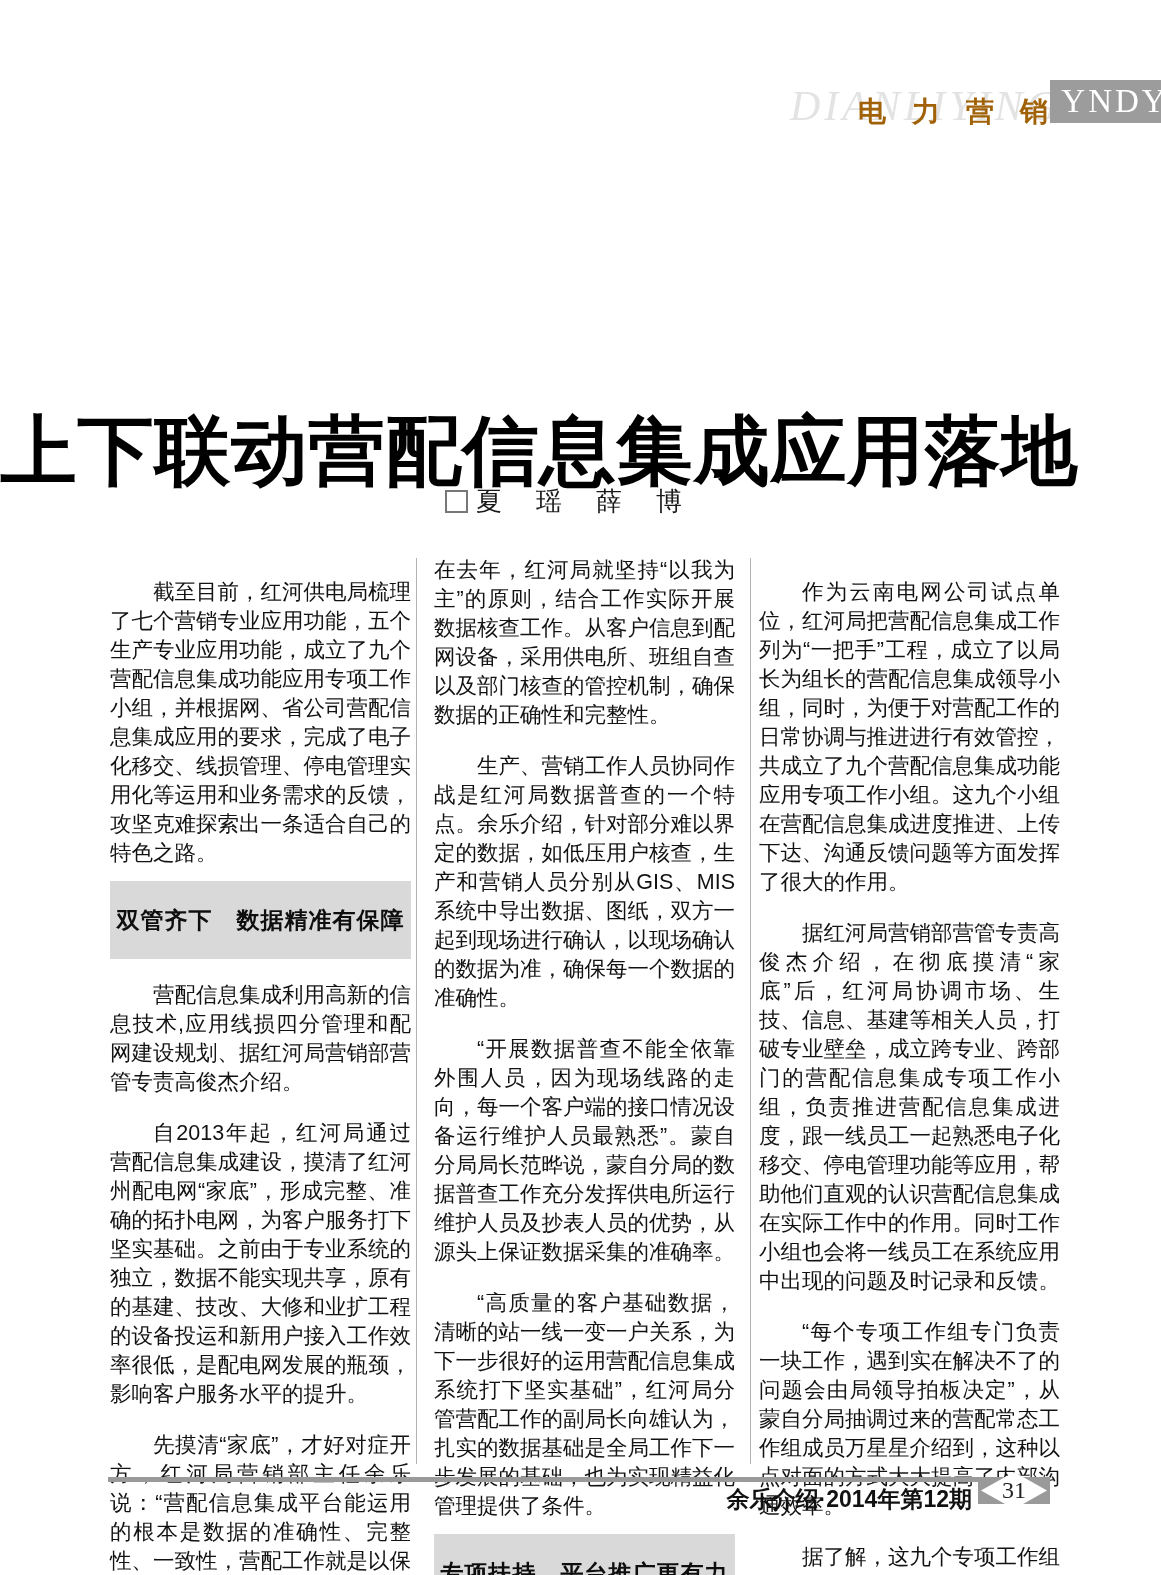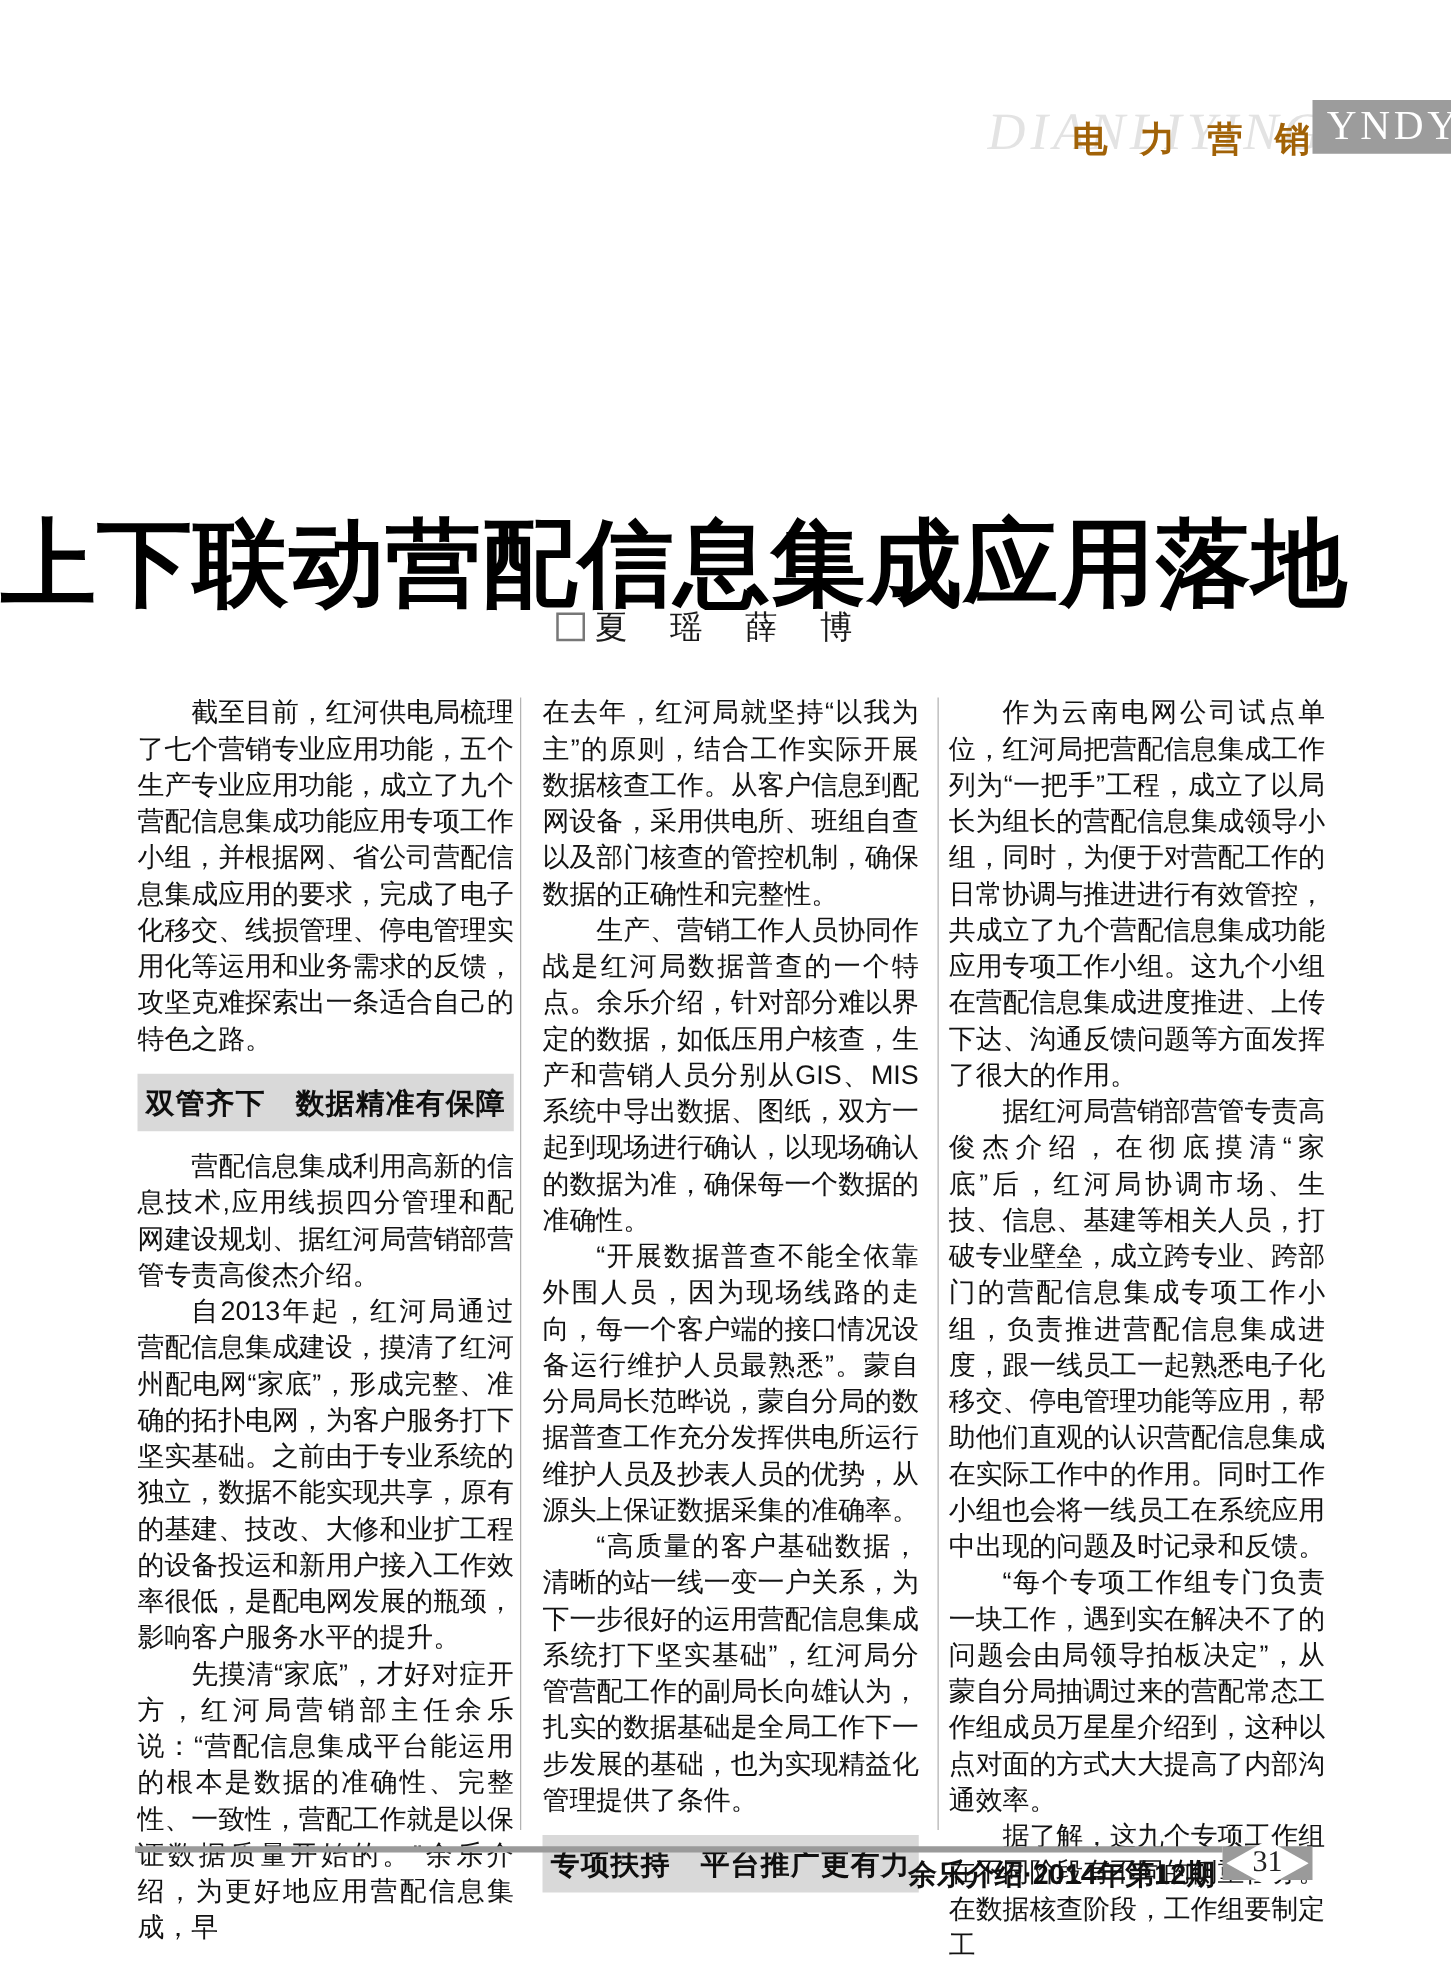--- a/index.html
+++ b/index.html
@@ -44,24 +44,24 @@
   .authors{letter-spacing:4px;white-space:nowrap;}
   
   .col{
     position:absolute;top:556px;width:301px;
     font-size:21.5px;line-height:29px;text-align:justify;color:#121212;
   }
   .col-1{left:110px;}
   .col-2{left:434px;}
   .col-3{left:759px;}
   .para{margin:0;}
-  .para.indent{text-indent:2em;}
+  .para.indent{text-indent:2em;margin-top:22px;}
   .section-box{
     background:#d9d9d9;text-align:center;font-weight:bold;font-size:23px;
-    padding:10px 0;margin:13px 0 14px 0;line-height:26px;letter-spacing:1px;
+    padding:26px 0;margin:13px 0 14px 0;line-height:26px;letter-spacing:1px;
     text-indent:0;color:#0e0e0e;
   }
   .vrule{
     position:absolute;top:558px;width:1px;height:906px;background:#b3b3b3;
   }
   .vrule-1{left:416px;}
   .vrule-2{left:750px;}
   
   .footer-line{
     position:absolute;left:108px;top:1477px;width:870px;height:5px;background:#9a9a9a;

